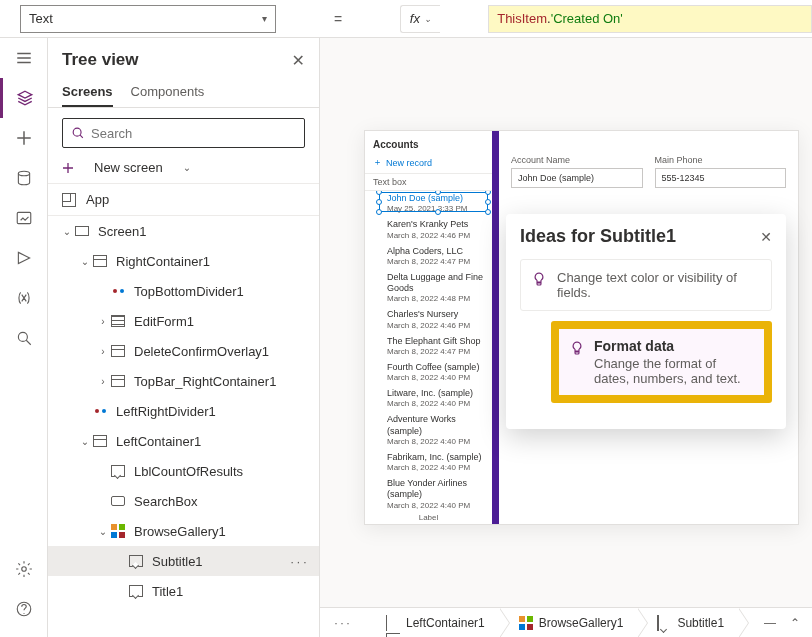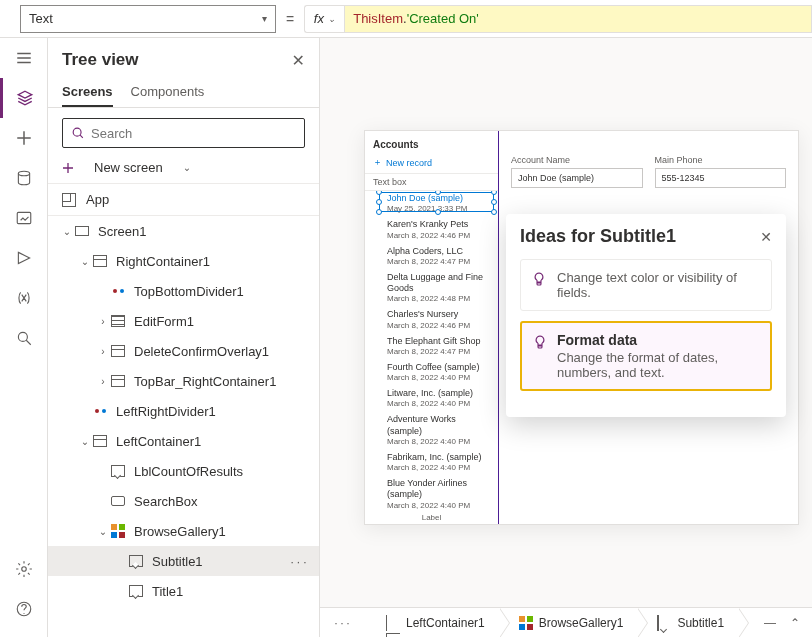--- a/index.html
+++ b/index.html
@@ -1,19 +1,19 @@
 <!DOCTYPE html>
 <html><head>
 <meta charset="utf-8">
 <style>
   * { box-sizing: border-box; margin: 0; padding: 0; font-family: "Segoe UI", Arial, sans-serif; }
   body { background: #faf9f8; width: 812px; height: 637px; overflow: hidden; position: relative; color: #323130; }
 
   
-  .formula-bar { display: flex; align-items: center; height: 38px; border-bottom: 1px solid #e1dfdd; background: #fff; padding-left: 20px; }
+  .formula-bar { display: flex; align-items: center; height: 38px; border-bottom: 1px solid #e1dfdd; background: #fff; padding-left: 20px; gap: 48px; }
   .property-select { width: 256px; height: 28px; border: 1px solid #8a8886; display: flex; align-items: center; justify-content: space-between; padding: 0 8px; font-size: 13px; background: #fff; }
   .property-select .chev { font-size: 10px; color: #605e5c; }
   .eq { margin: 0 10px; color: #605e5c; font-size: 14px; }
   .fx-badge { width: 40px; height: 28px; border: 1px solid #e1dfdd; border-right: none; display: flex; align-items: center; justify-content: center; font-style: italic; font-size: 13px; background:#fff; border-radius: 3px 0 0 3px;}
   .fx-badge .chev { font-size: 9px; margin-left: 4px; color:#605e5c;}
   .formula-input { flex: 1; height: 28px; border: 1px solid #e1dfdd; background: #fef9c3; display: flex; align-items: center; padding: 0 8px; font-family: Consolas, monospace; font-size: 13px; }
   .formula-input .kw { color: #a4262c; }
   .formula-input .str { color: #107c10; }
 
   
@@ -66,21 +66,21 @@
   .ico-gallery span{width:6px;height:6px;background:#e8912d}
   .ico-gallery span:nth-child(2){background:#6bb700}
   .ico-gallery span:nth-child(3){background:#0078d4}
   .ico-gallery span:nth-child(4){background:#a4262c}
   .ico-image{width:14px;height:12px;border:1px solid #0078d4;background:linear-gradient(135deg,transparent 50%,#6bb700 50%)}
 
   
   .canvas-area { position:absolute; top:38px; left:320px; right:0; bottom:30px; background:#faf9f8; }
   .preview-app { position:absolute; top:92px; left:44px; width:435px; height:395px; background:#fff; border:1px solid #e1dfdd; box-shadow:0 4px 20px rgba(0,0,0,.08); }
   .preview-split { display:flex; height:100%; }
-  .preview-left { width:134px; border-right:1px solid #4c1d95; display:flex; flex-direction:column; }
+  .preview-left { width:134px; border-right:7px solid #4c1d95; display:flex; flex-direction:column; }
   .preview-left .ph { font-size:10px; font-weight:600; color:#323130; padding:8px 6px 4px 8px;}
   .preview-left .newrec { font-size:9px; color:#0078d4; display:flex; align-items:center; gap:4px; padding:2px 8px 4px 8px; cursor:pointer;}
   .preview-left .txthead { font-size:9px; border-top:1px solid #ecebe9; border-bottom:1px solid #ecebe9; padding:3px 8px; color:#605e5c;}
   .preview-list { flex:1; overflow:hidden; }
   .preview-item { padding:2px 8px 3px 22px; font-size:9px; line-height:1.25;}
   .preview-item .t { color:#323130;}
   .preview-item .s { color:#605e5c; font-size:8px;}
   .preview-item.first { padding-left:22px; position:relative; }
   .preview-item.first .sel { position:absolute; left:14px; top:1px; right:4px; height:20px; border:1px solid #0078d4;}
   .preview-item.first .handle { width:6px;height:6px;border:1px solid #0078d4;background:#fff;border-radius:50%;position:absolute;}
@@ -95,21 +95,21 @@
   .preview-right .flabel { color:#605e5c; margin-bottom:3px;}
   .preview-right .finput { border:1px solid #c8c6c4; height:20px; display:flex; align-items:center; padding:0 6px; color:#323130;}
 
   
   .ideas-panel { position:absolute; top:176px; left:186px; width:280px; background:#fff; border-radius:4px; box-shadow:0 8px 28px rgba(0,0,0,.18); padding:12px 14px 16px 14px;}
   .ideas-panel .hrow { display:flex; justify-content:space-between; align-items:center; margin-bottom:12px;}
   .ideas-panel h3 { font-size:18px; font-weight:600; }
   .ideas-panel .close { font-size:14px; color:#605e5c; cursor:pointer;}
   .idea-card { border:1px solid #ecebe9; border-radius:3px; padding:10px 12px 10px 36px; position:relative; margin-bottom:10px;}
   .idea-card .bulb { position:absolute; left:10px; top:11px; width:16px; height:16px; color:#742774;}
-  .idea-card.sel { border:2px solid #eab308; background:#fdf6fd; padding:9px 18px 9px 35px;}
+  .idea-card.sel { border:8px solid #eab308; background:#fdf6fd; padding:9px 18px 9px 35px;margin-left:31px;}
   .idea-card .it { font-weight:600; font-size:14px; margin-bottom:2px;}
   .idea-card .id { font-size:13px; color:#605e5c;}
 
   
   .breadcrumb { position:absolute; bottom:0; left:320px; right:0; height:30px; border-top:1px solid #e1dfdd; background:#fff; display:flex; align-items:center; font-size:12px; }
   .breadcrumb .more { padding:0 14px; color:#605e5c; cursor:pointer; letter-spacing:2px;}
   .bc-item { height:100%; display:flex; align-items:center; padding:0 14px 0 20px; position:relative; gap:6px; cursor:pointer;}
   .bc-item::after { content:''; position:absolute; right:-10px; top:0; width:0; height:0; border-top:15px solid transparent; border-bottom:15px solid transparent; border-left:10px solid #fff; z-index:2;}
   .bc-item::before { content:''; position:absolute; right:-11px; top:0; width:0; height:0; border-top:15px solid transparent; border-bottom:15px solid transparent; border-left:10px solid #e1dfdd; z-index:1;}
   .bc-item:last-of-type::after,.bc-item:last-of-type::before{display:none}

